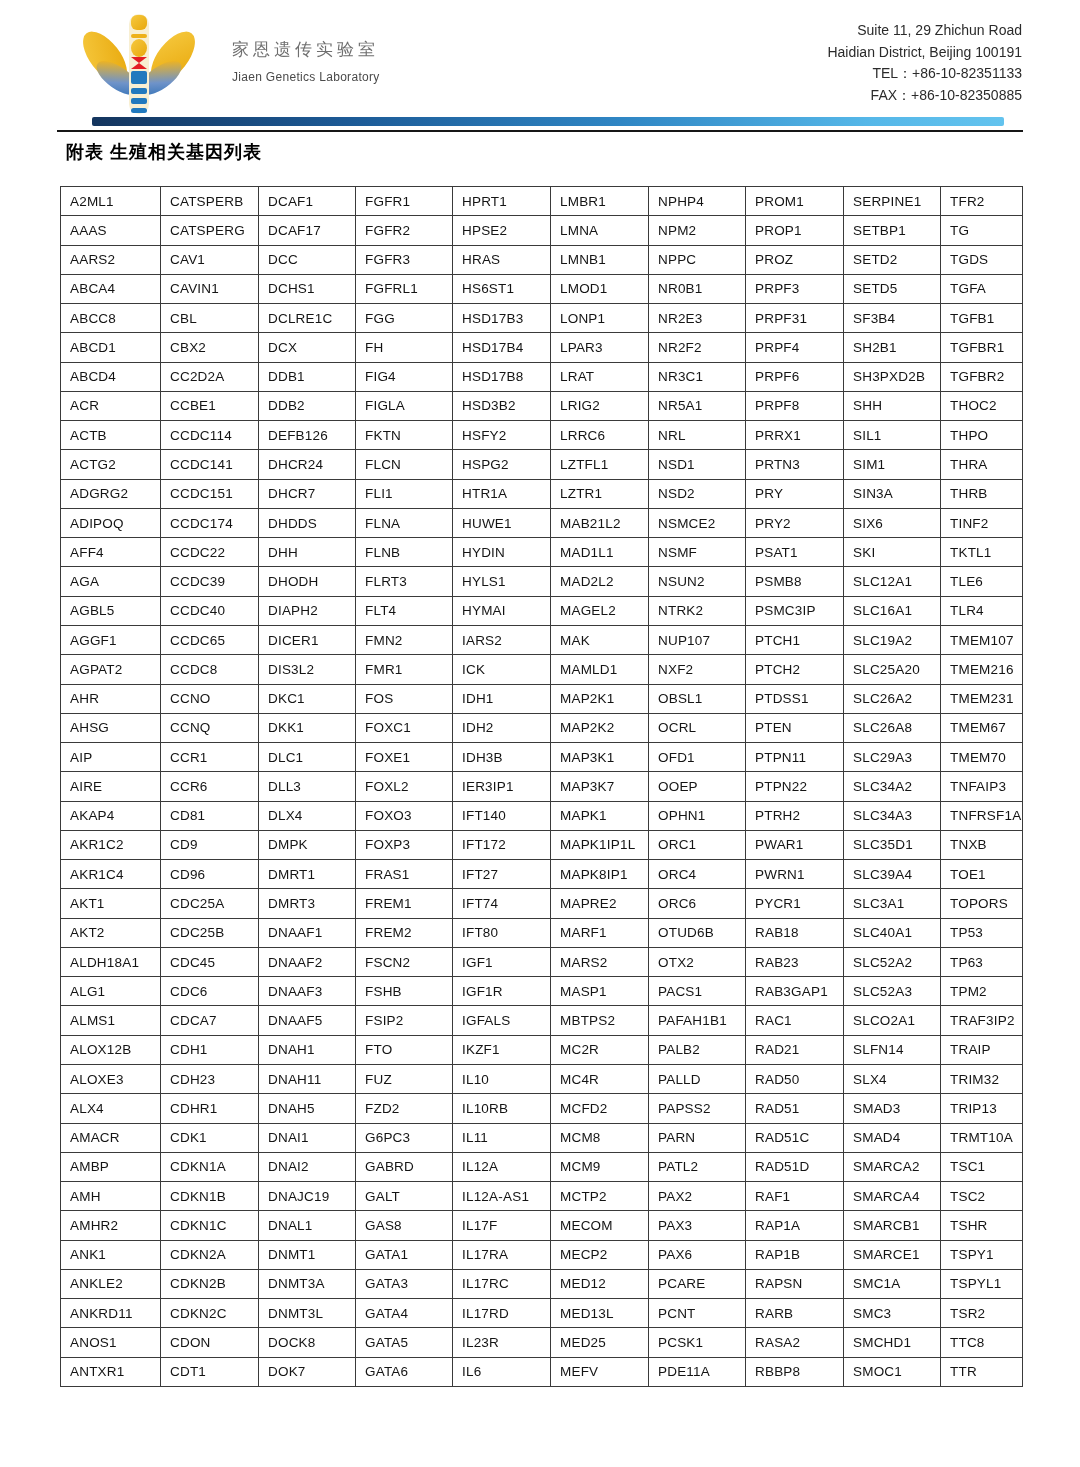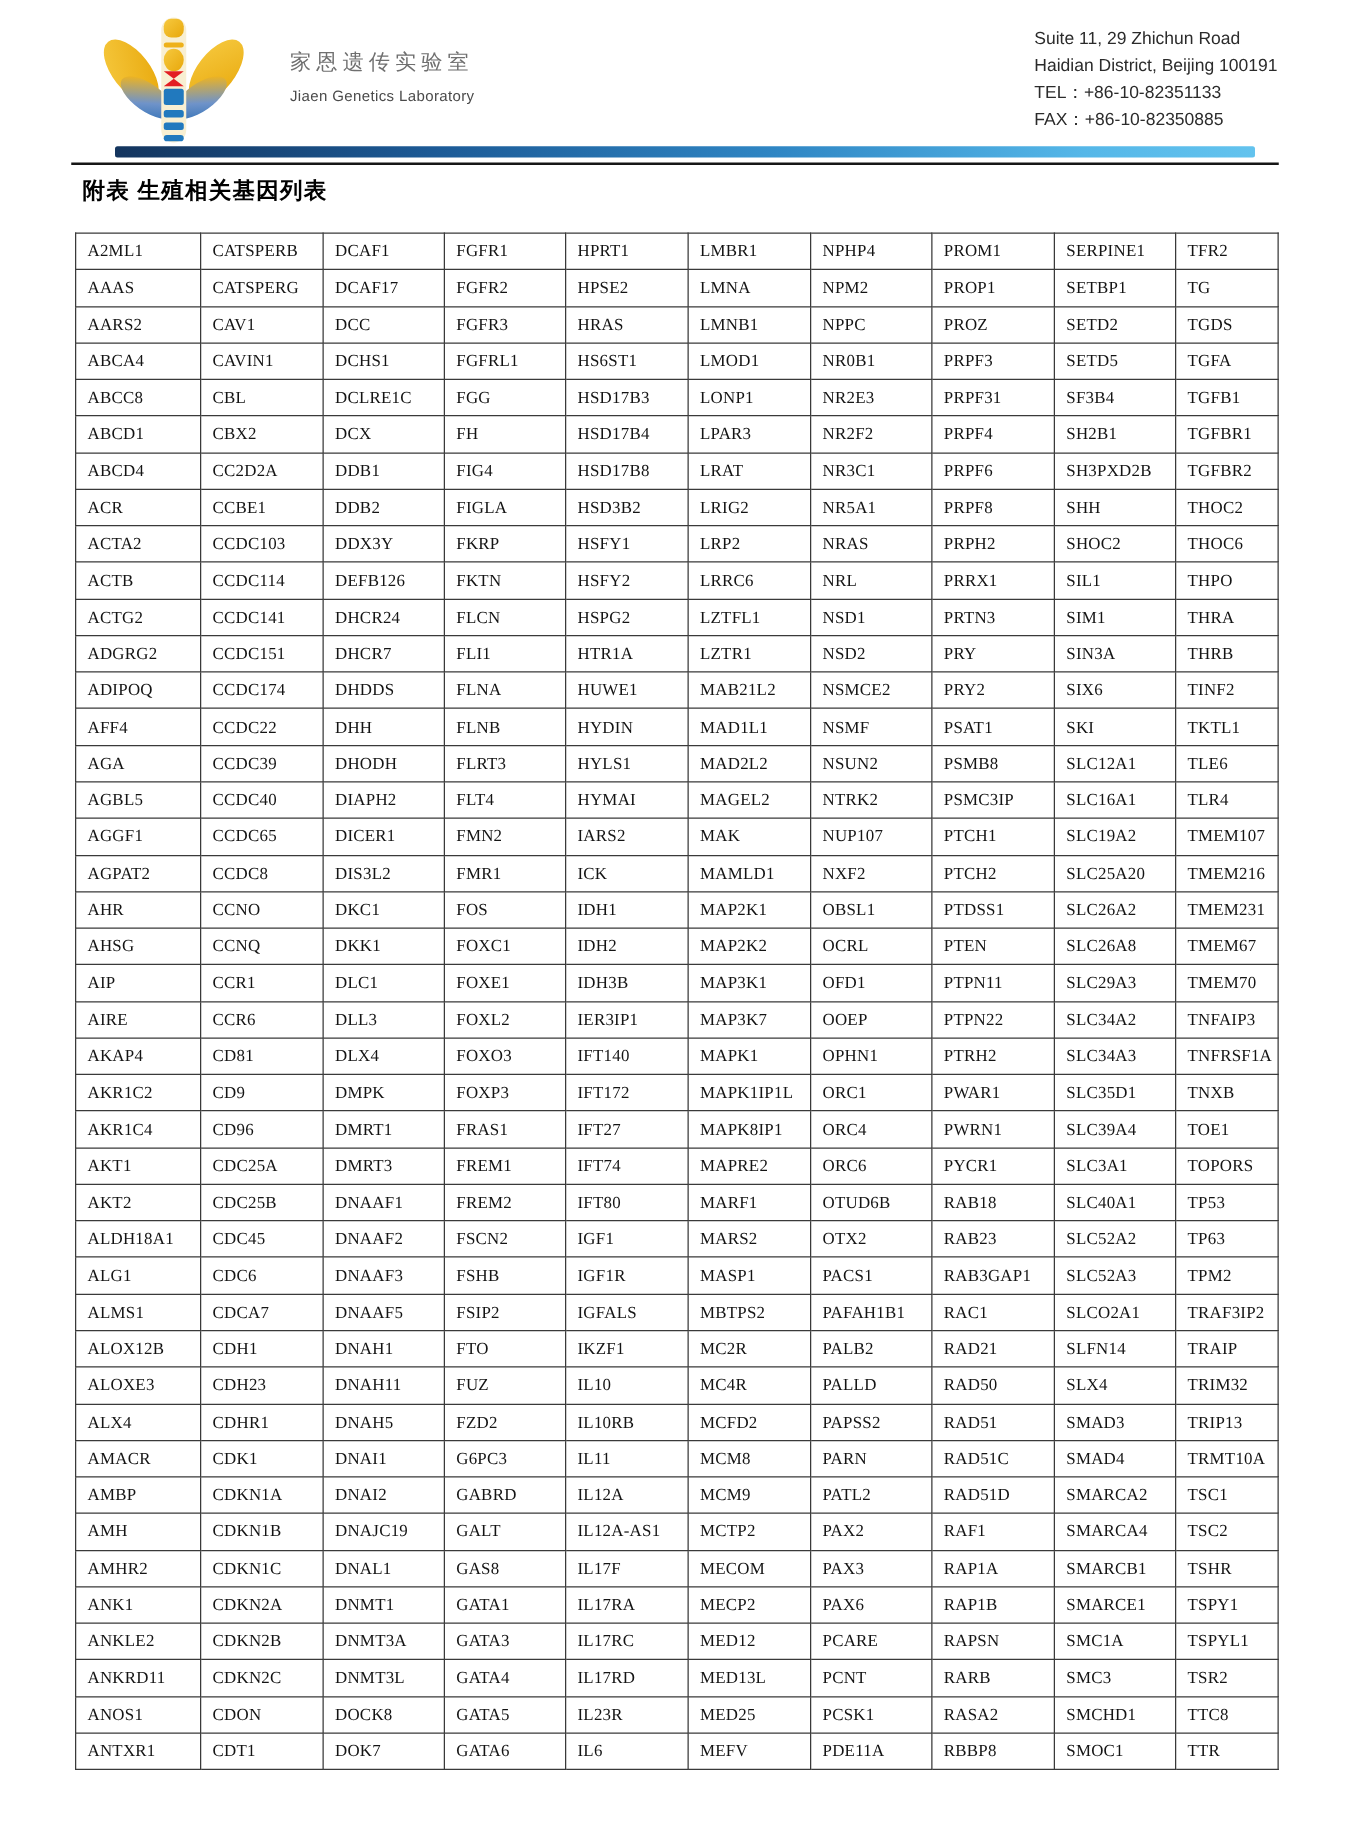--- a/index.html
+++ b/index.html
@@ -14,42 +14,42 @@
   .logo{position:absolute;left:78px;top:10px;width:122px;height:108px;}
   .brand{position:absolute;left:232px;top:38px;}
   .brand-cn{
     font-family:"DejaVu Serif", serif;
     font-size:17px;color:#6f6f6f;letter-spacing:4px;font-weight:400;
   }
   .brand-en{
     margin-top:9px;font-size:12px;color:#4a4a4a;letter-spacing:0.3px;
   }
   .contact{
-    position:absolute;right:58px;top:20px;text-align:left;
+    position:absolute;right:58px;top:20px;text-align:right;
     font-size:14px;line-height:21.5px;color:#2b2b2b;
   }
   .contact div{white-space:nowrap;}
 
   
   .divider-bar{
     position:absolute;left:92px;top:117px;width:912px;height:9px;border-radius:2px;
     background:linear-gradient(90deg,#14355e 0%,#1c5a96 28%,#2f86c4 58%,#55b7e8 85%,#63c3ee 100%);
   }
   .divider-line{position:absolute;left:57px;top:130px;width:966px;height:2px;background:#161616;}
   .page-title{
     position:absolute;left:66px;top:140px;margin:0;
     font-size:18px;font-weight:bold;color:#000;letter-spacing:1px;
     font-family:"Liberation Sans", sans-serif;
   }
 
   
   .gene-table{
     position:absolute;left:60px;top:186px;width:962px;
     border-collapse:collapse;table-layout:fixed;
-    font-family:Liberation Serif, serif;
+    font-family:Liberation Sans, sans-serif;
   }
   .gene-table td{
     border:1px solid #3a3a3a;
     height:28.28px;
     padding:0 4px 0 9px;
     font-size:13.5px;color:#141414;
     letter-spacing:0.2px;
     white-space:nowrap;overflow:hidden;
     vertical-align:middle;
   }
@@ -217,32 +217,20 @@
           <td>DDB2</td>
           <td>FIGLA</td>
           <td>HSD3B2</td>
           <td>LRIG2</td>
           <td>NR5A1</td>
           <td>PRPF8</td>
           <td>SHH</td>
           <td>THOC2</td>
         </tr>
         <tr>
-          <td>ACTA2</td>
-          <td>CCDC103</td>
-          <td>DDX3Y</td>
-          <td>FKRP</td>
-          <td>HSFY1</td>
-          <td>LRP2</td>
-          <td>NRAS</td>
-          <td>PRPH2</td>
-          <td>SHOC2</td>
-          <td>THOC6</td>
-        </tr>
-        <tr>
           <td>ACTB</td>
           <td>CCDC114</td>
           <td>DEFB126</td>
           <td>FKTN</td>
           <td>HSFY2</td>
           <td>LRRC6</td>
           <td>NRL</td>
           <td>PRRX1</td>
           <td>SIL1</td>
           <td>THPO</td>

